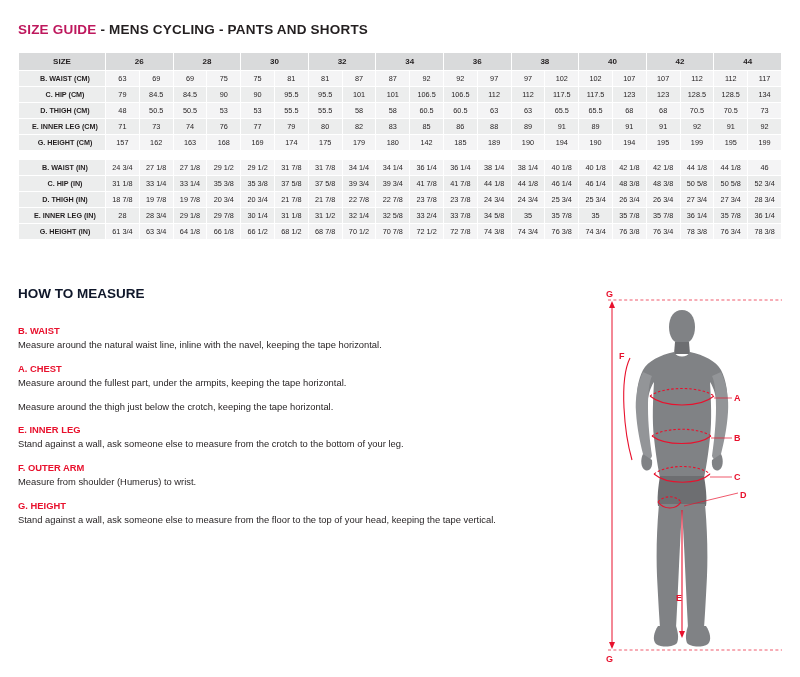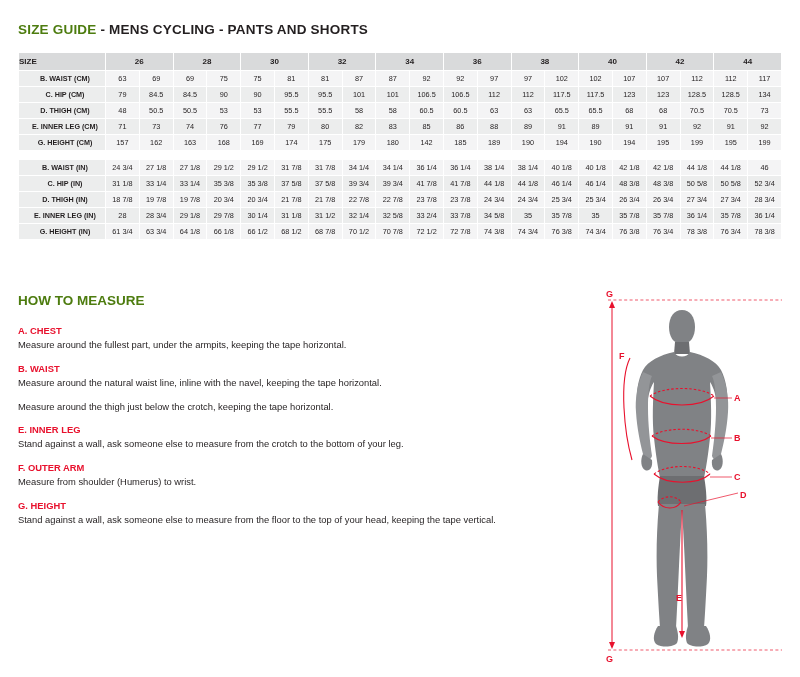--- a/index.html
+++ b/index.html
@@ -25,21 +25,21 @@
   .title {
     position: absolute;
     left: 18px;
     top: 22px;
     font-size: 13.5px;
     font-weight: bold;
     letter-spacing: 0.2px;
     white-space: nowrap;
   }
   .title .red {
-    color: #4d7c0f;
+    color: #be185d;
     margin-top: 29px;
   }
   .title .dark {
     color: #231f20;
   }
   
   .size-table {
     position: absolute;
     left: 18px;
     top: 52px;
@@ -58,21 +58,21 @@
     color: #231f20;
   }
   .size-table .hdr-row td {
     background: #d9dadb;
     font-weight: bold;
     font-size: 8px;
     height: 17px;
   }
   .size-table .hdr-row td.size-label {
     background: #d9dadb;
-    text-align: left;
+    text-align: center;
   }
   .size-table td.rowlabel {
     background: #eceded;
     text-align: center;
     padding-left: 6px;
     font-weight: bold;
     font-size: 7.2px;
     white-space: nowrap;
   }
   .size-table td.val {
@@ -83,24 +83,24 @@
   }
   .size-table tr.spacer td {
     height: 8px;
     background: #ffffff;
     border: none;
   }
   
   .howto-title {
     position: absolute;
     left: 18px;
-    top: 293px;
+    top: 286px;
     font-size: 13.5px;
     font-weight: bold;
-    color: #4d7c0f;
+    color: #0f172a;
   }
   .measure-list {
     position: absolute;
     left: 18px;
     top: 325px;
     width: 570px;
   }
   .measure-item {
     margin-bottom: 12.5px;
   }
@@ -387,26 +387,26 @@
         <td class="val">76 3/4</td>
         <td class="val">78 3/8</td>
       </tr>
     </tbody>
   </table>
 
   <div class="howto-title">HOW TO MEASURE</div>
 
   <div class="measure-list">
     <div class="measure-item">
+      <div class="m-title">B. WAIST</div>
+      <div class="m-desc">Measure around the natural waist line, inline with the navel, keeping the tape horizontal.</div>
+    </div>
+    <div class="measure-item">
       <div class="m-title">A. CHEST</div>
       <div class="m-desc">Measure around the fullest part, under the armpits, keeping the tape horizontal.</div>
-    </div>
-    <div class="measure-item">
-      <div class="m-title">B. WAIST</div>
-      <div class="m-desc">Measure around the natural waist line, inline with the navel, keeping the tape horizontal.</div>
     </div>
     <div class="measure-item">
       <div class="m-desc">Measure around the thigh just below the crotch, keeping the tape horizontal.</div>
     </div>
     <div class="measure-item">
       <div class="m-title">E. INNER LEG</div>
       <div class="m-desc">Stand against a wall, ask someone else to measure from the crotch to the bottom of your leg.</div>
     </div>
     <div class="measure-item">
       <div class="m-title">F. OUTER ARM</div>

